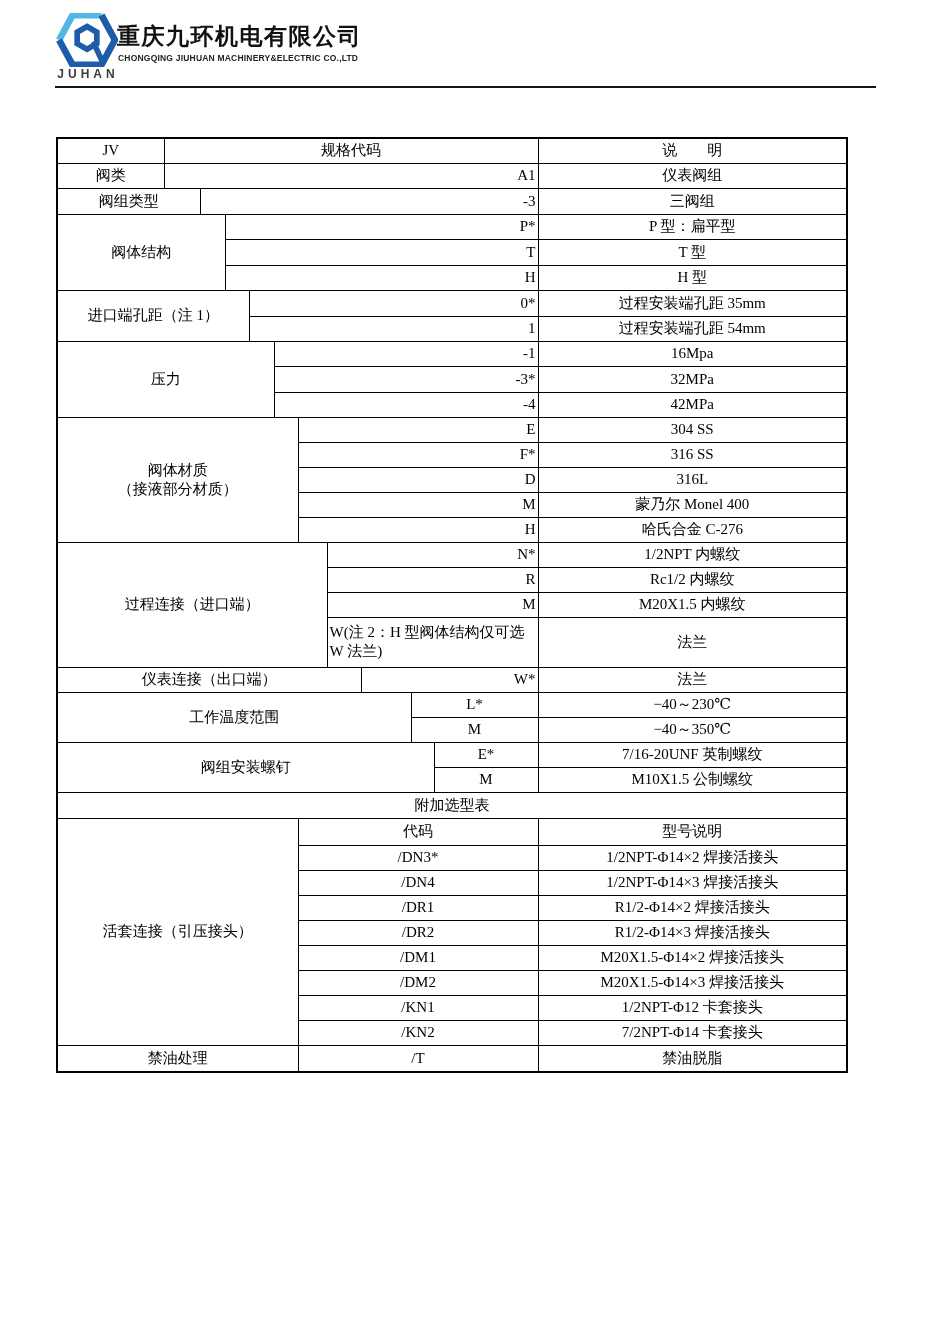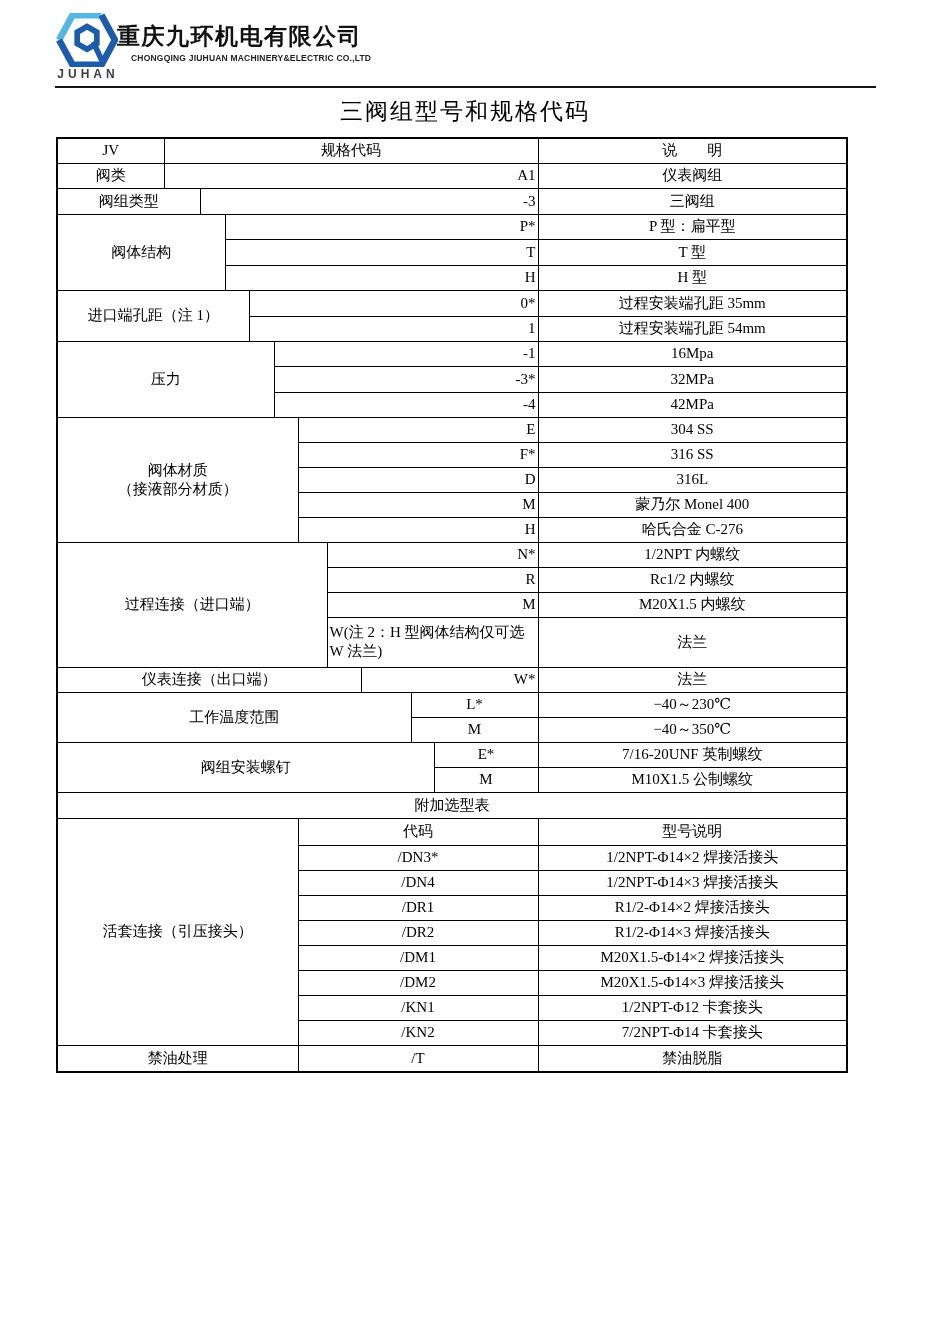--- a/index.html
+++ b/index.html
@@ -23,21 +23,21 @@
     color: #3c3c3c; font-weight: 600;
   }
   .company-cn {
     position: absolute; left: 117px; top: 21px;
     font-family: "Liberation Sans", "DejaVu Sans", sans-serif;
     font-size: 23px; font-weight: 700; letter-spacing: 1.5px; color: #111;
   }
   .company-en {
     position: absolute; left: 118px; top: 53px;
     font-family: "Liberation Sans", "DejaVu Sans", sans-serif;
-    font-size: 8.5px; font-weight: 700; letter-spacing: 0.2px; color: #222; margin-left: 13px;
+    font-size: 8.5px; font-weight: 700; letter-spacing: 0.2px; color: #222;
   }
   .header-rule {
     position: absolute; left: 55px; top: 86px;
     width: 821px; height: 2px; background: #151515;
   }
   
   .doc-title {
     position: absolute; left: 0; top: 96px; width: 100%;
     text-align: center;
     font-size: 23px; font-weight: 400; letter-spacing: 2px;
@@ -72,21 +72,20 @@
     <polyline points="3,26 16,2 44,2" fill="none" stroke="#54b6e4" stroke-width="6.5"></polyline>
     <polyline points="44,2 57,26 44,50 16,50 3,26" fill="none" stroke="#1d5ca9" stroke-width="6.5"></polyline>
     <polygon points="30,13 39.5,18.5 39.5,29.5 30,35 20.5,29.5 20.5,18.5" fill="none" stroke="#1d5ca9" stroke-width="5.5"></polygon>
     <line x1="37" y1="30" x2="44" y2="45" stroke="#1d5ca9" stroke-width="5.5" stroke-linecap="round"></line>
   </svg>
   <div class="logo-caption">JUHAN</div>
   <div class="company-cn">重庆九环机电有限公司</div>
   <div class="company-en">CHONGQING JIUHUAN MACHINERY&amp;ELECTRIC CO.,LTD</div>
   <div class="header-rule"></div>
 
-  <div class="doc-title">三阀组型号和规格代码</div>
 
   <table class="spec">
     <colgroup>
       <col style="width:107px">
         <col style="width:36px">
         <col style="width:25px">
       <col style="width:24px">
         <col style="width:25px">
         <col style="width:24px">
       <col style="width:29px">

